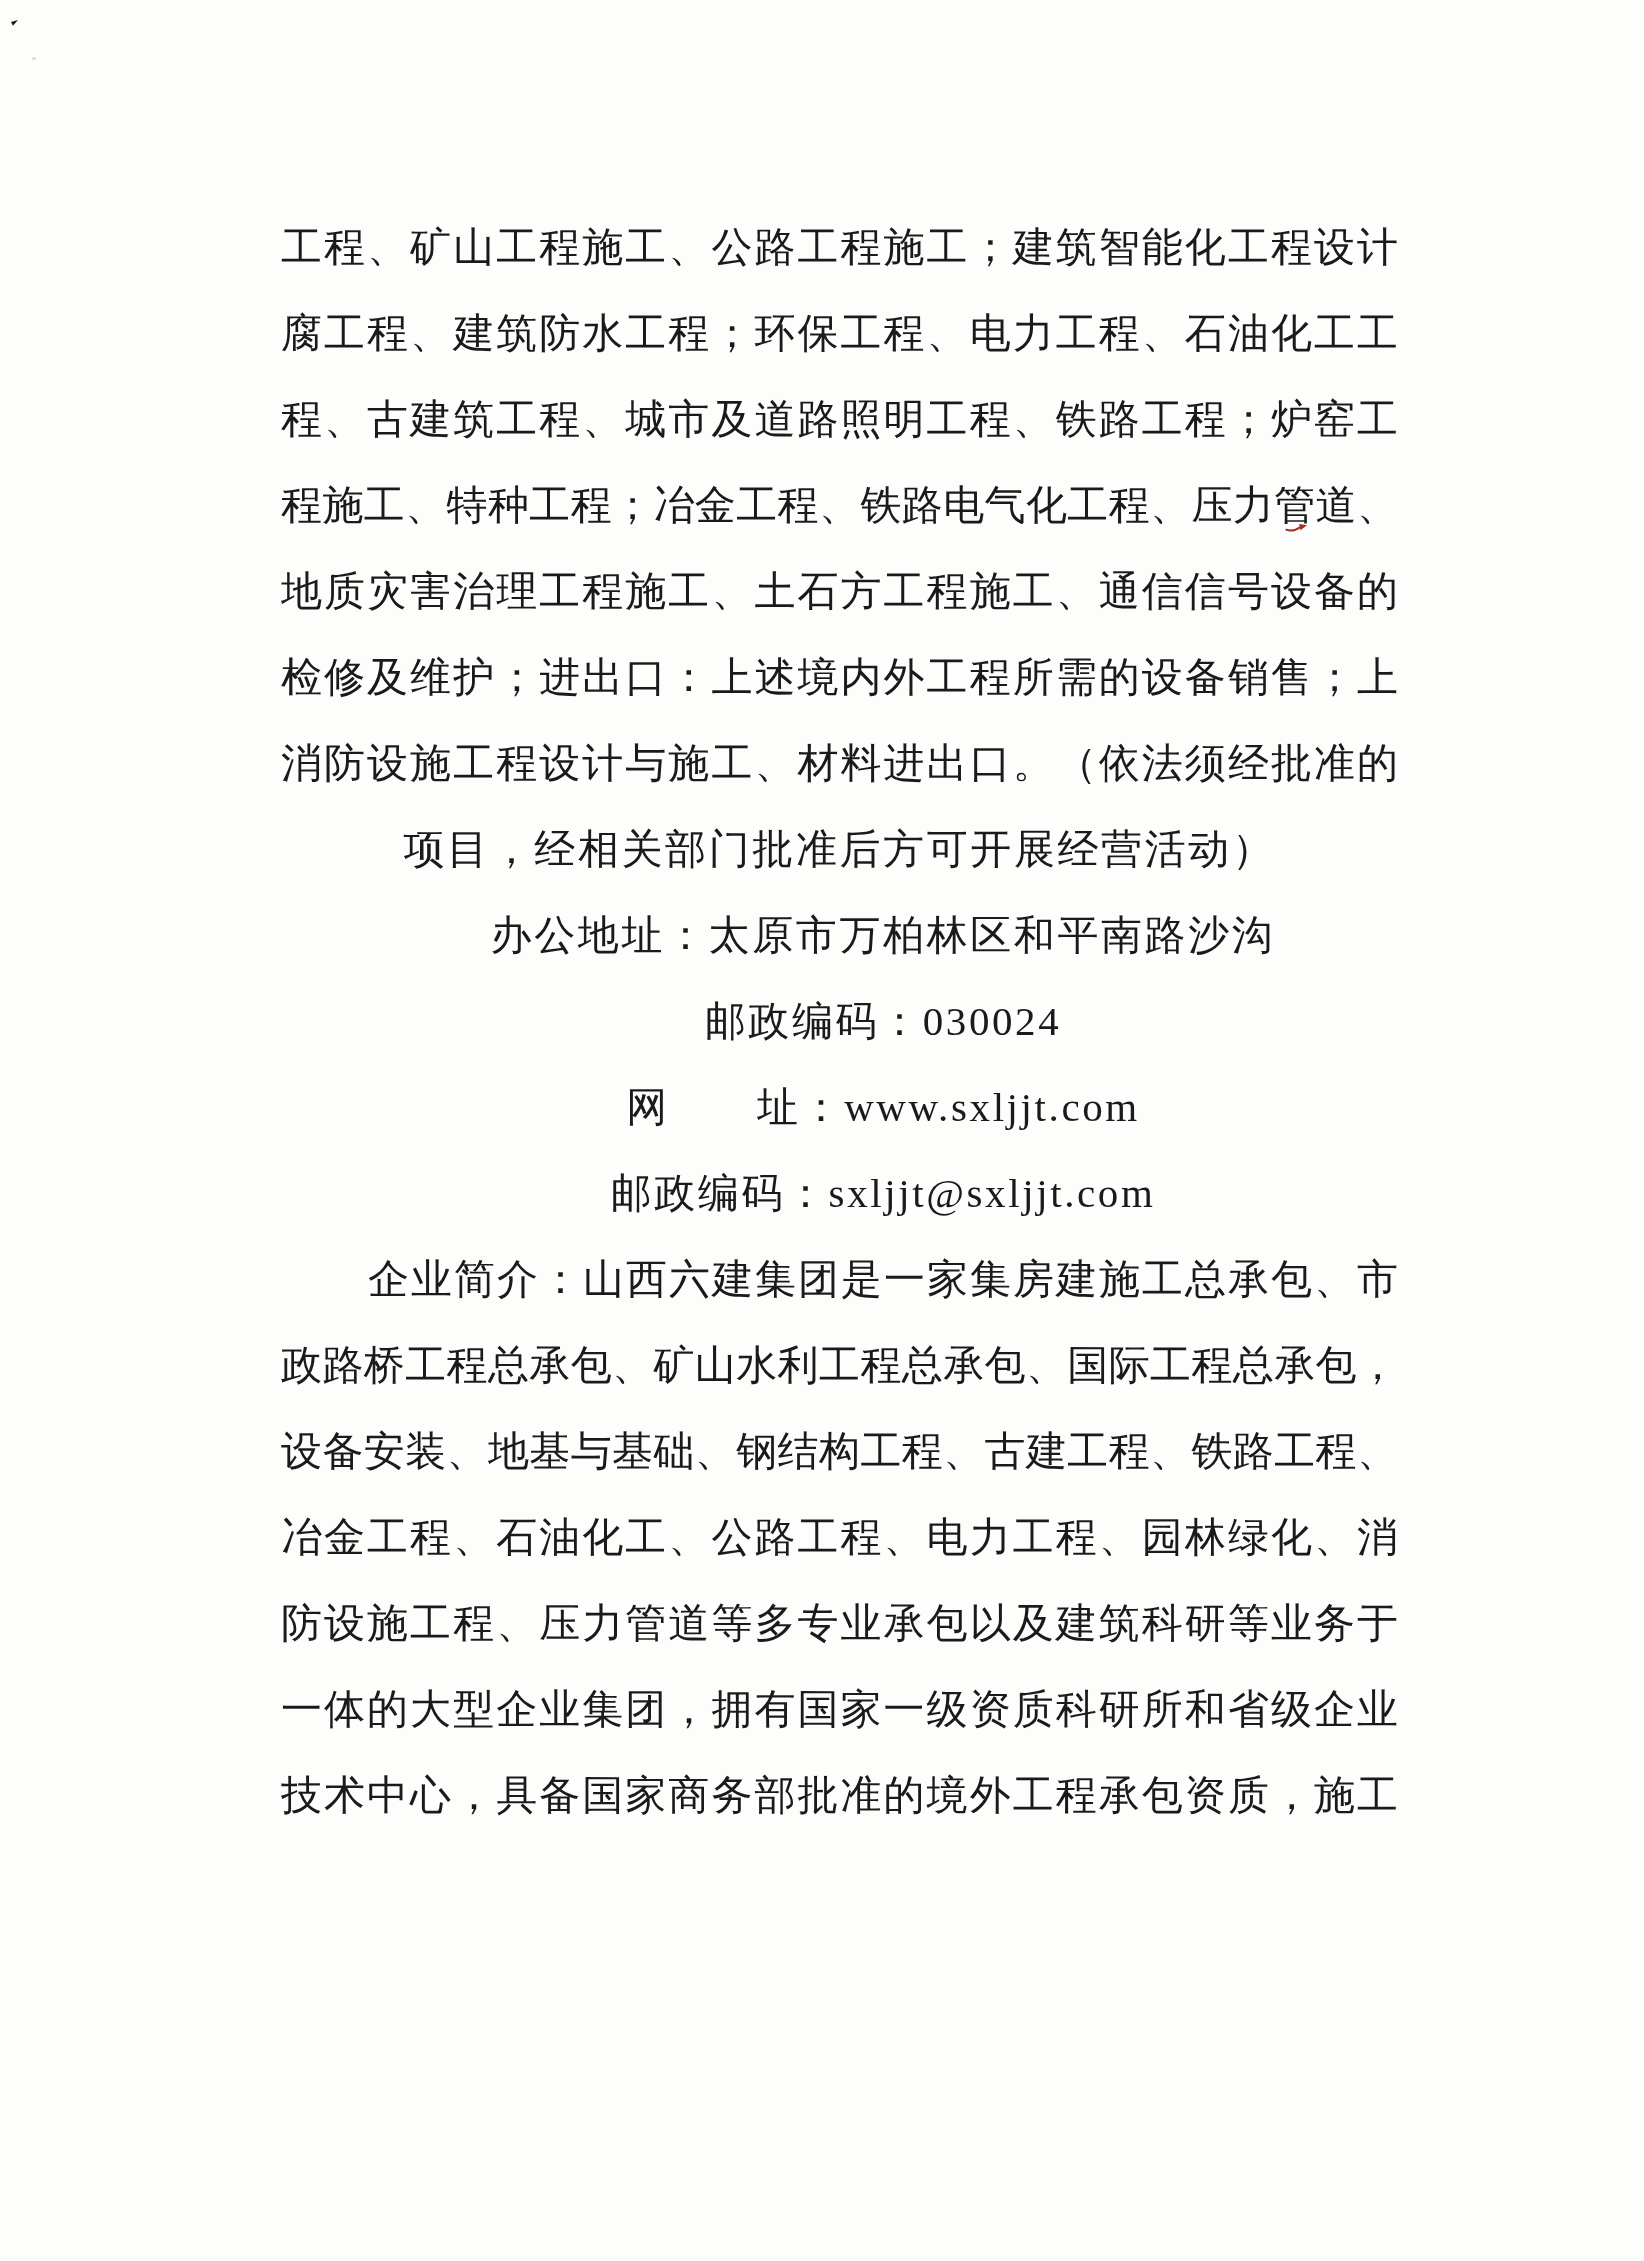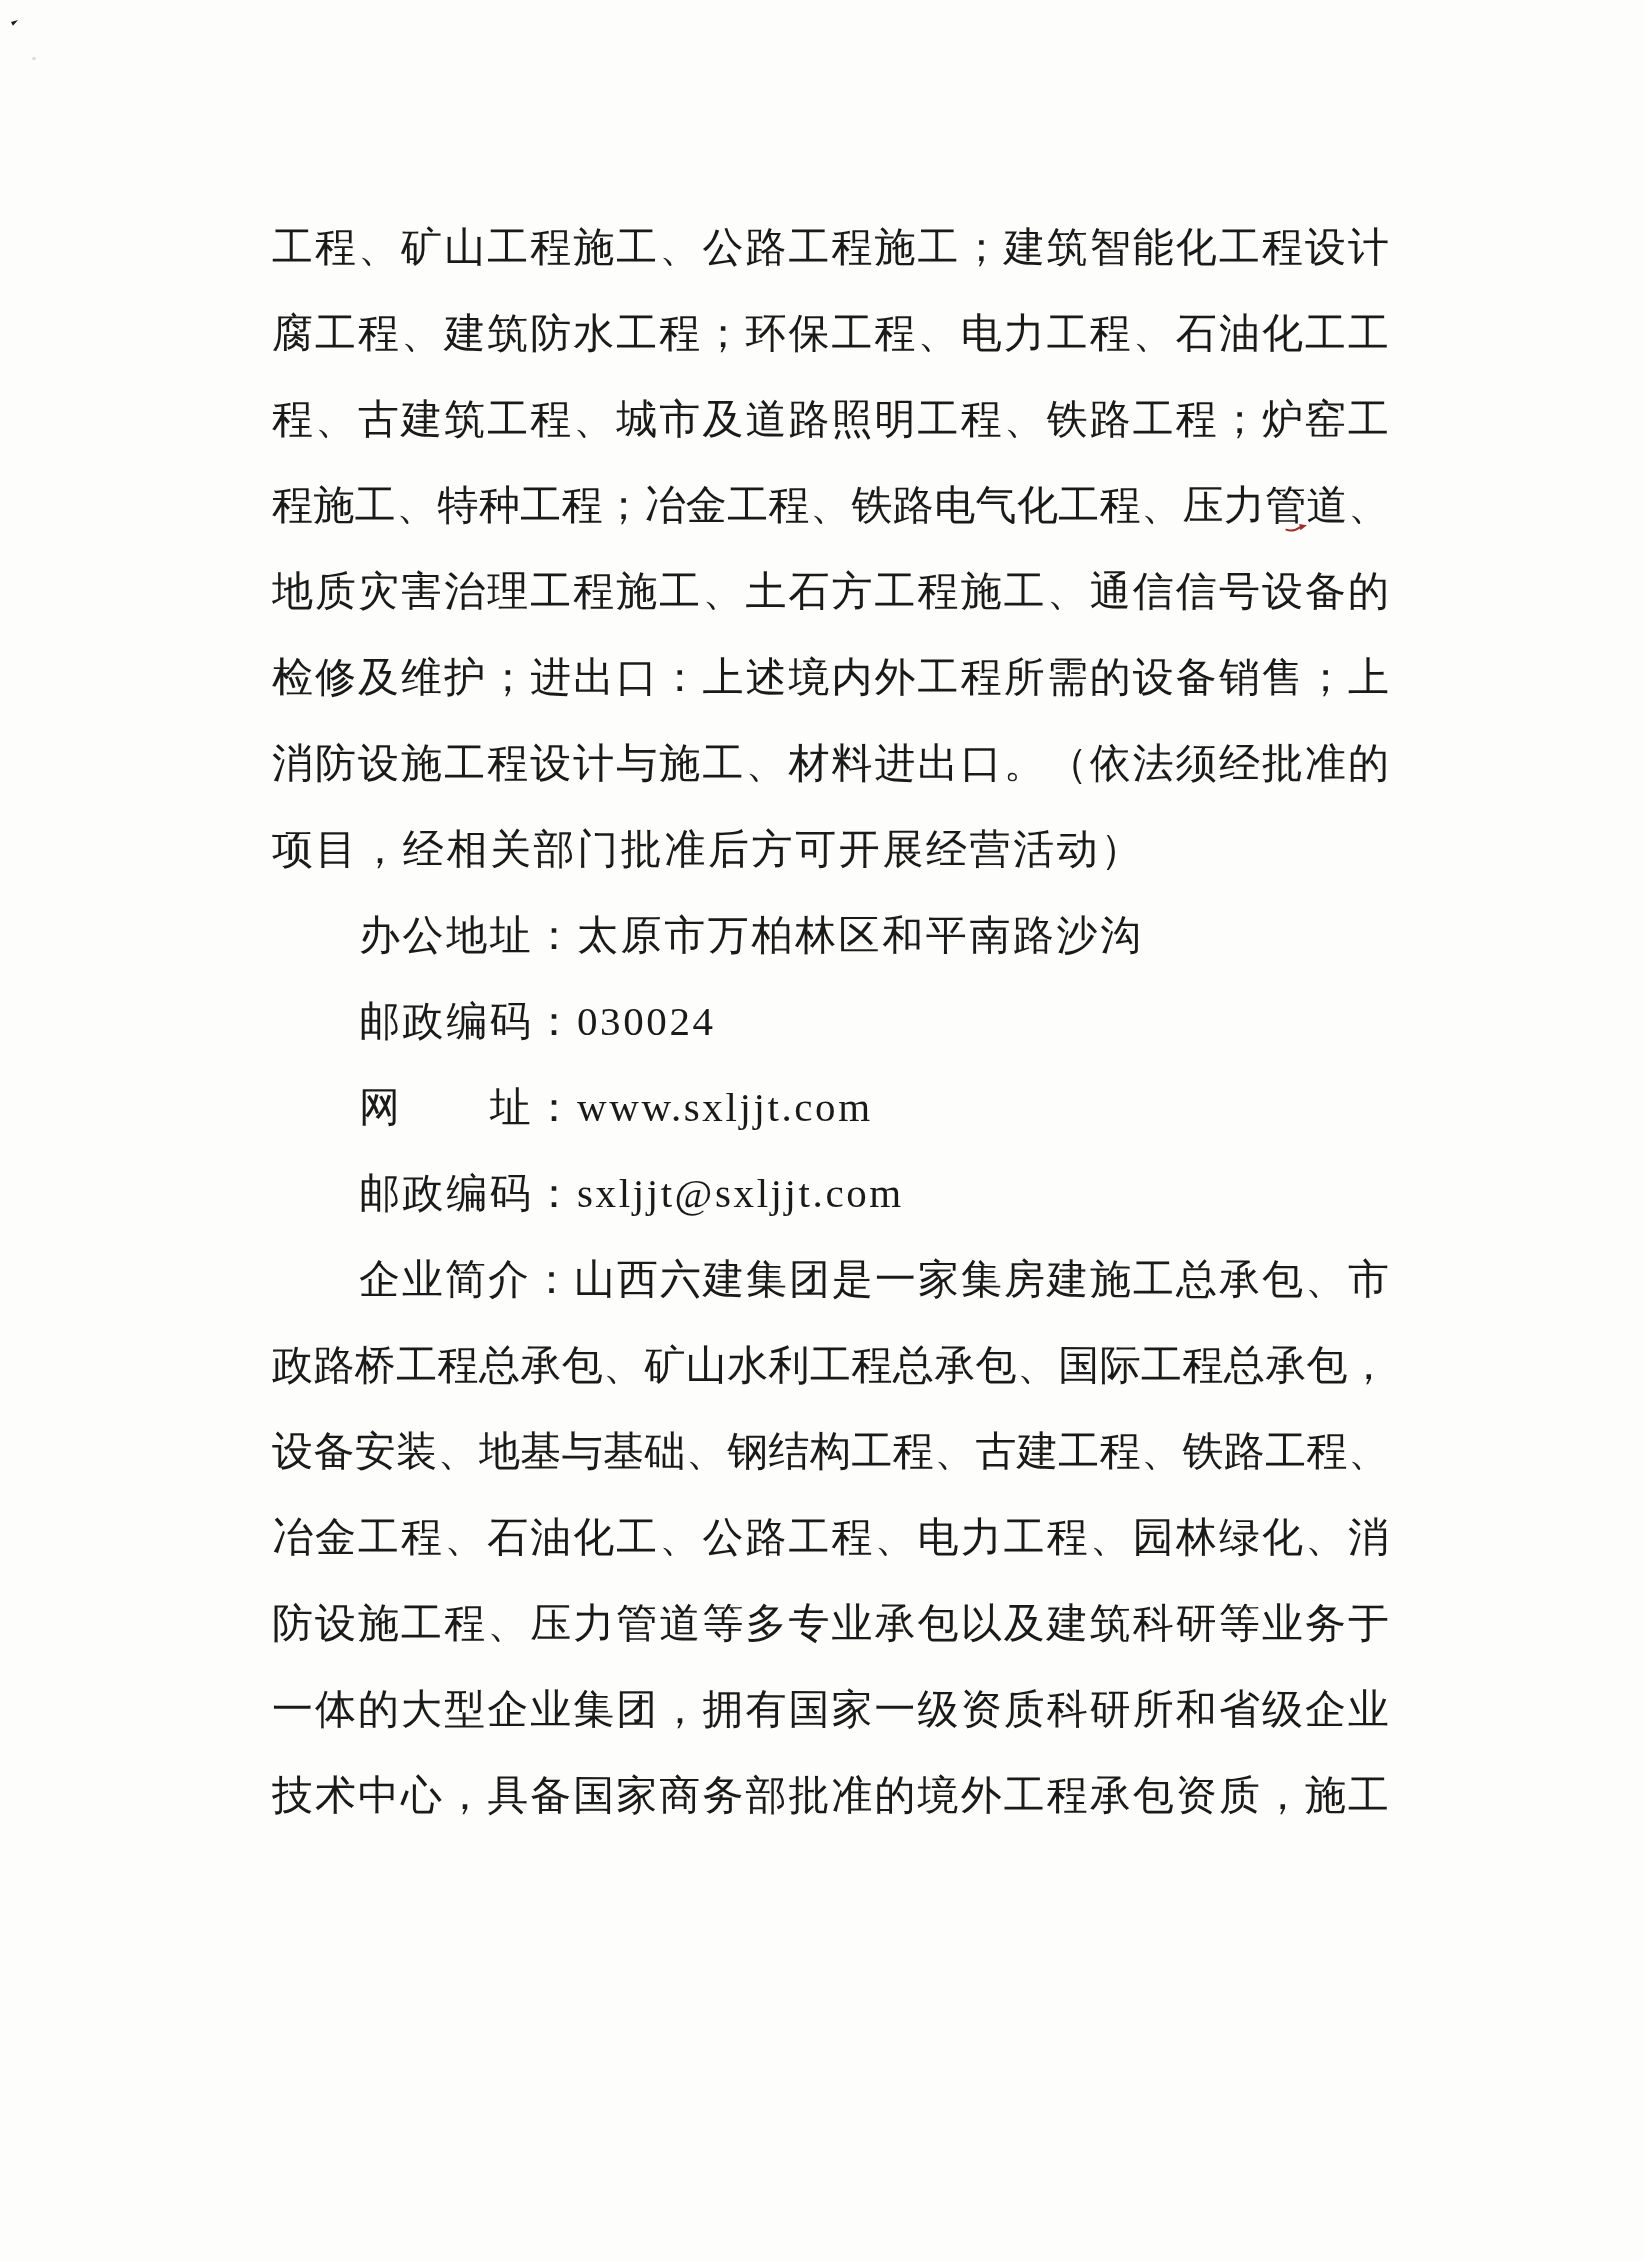--- a/index.html
+++ b/index.html
@@ -9,31 +9,31 @@
   .page {
     position: relative;
     width: 1644px;
     height: 2261px;
     background: #fdfdfc;
     overflow: hidden;
     font-family: "Liberation Serif", "DejaVu Serif", serif;
   }
   .text-block {
     position: absolute;
-    left: 272px;
+    left: 281px;
     top: 204px;
     width: 1117px;
     color: #1a1a1a;
     font-size: 41px;
     line-height: 86px;
     font-weight: 400;
   }
   .line {
     letter-spacing: 2.6px;
-    text-align: left;
+    text-align: center;
     min-height: 86px;
   }
   .line.just {
     letter-spacing: 0;
     text-align: justify;
     text-align-last: justify;
   }
   .line.indent {
     padding-left: 87px;
   }

